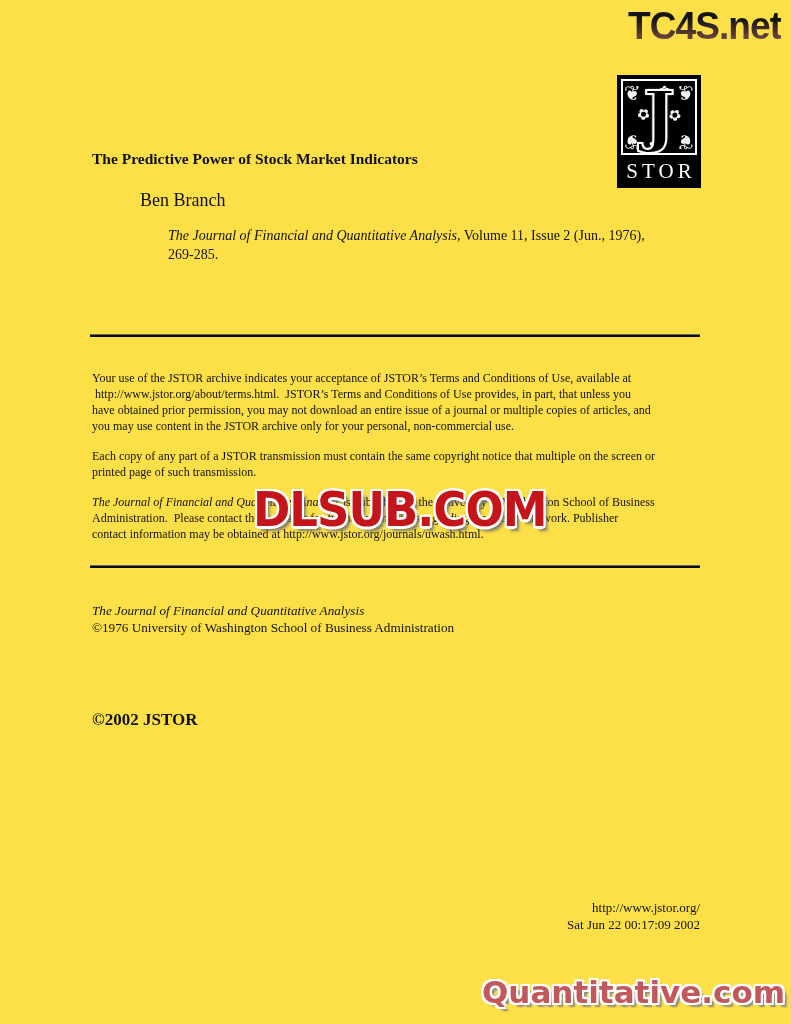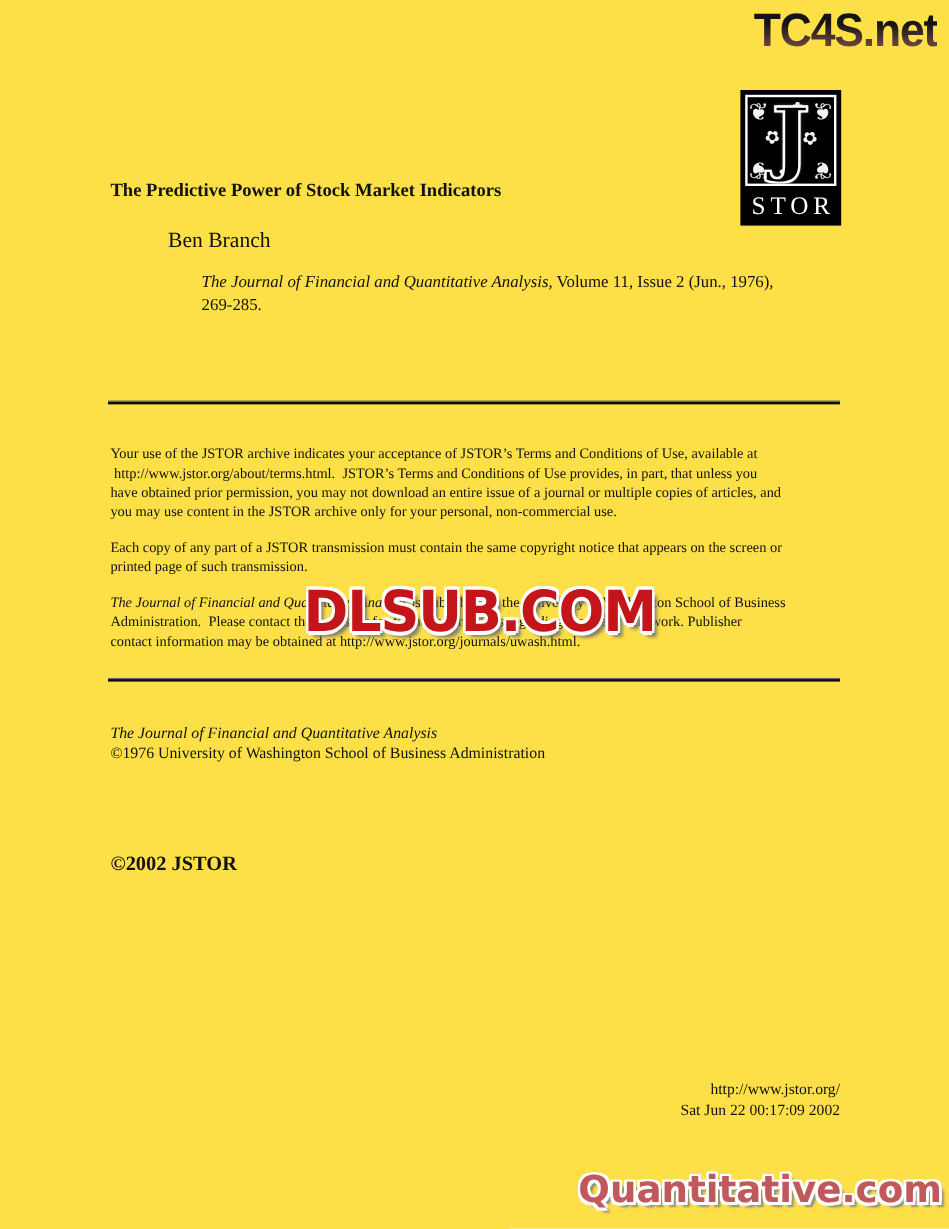--- a/index.html
+++ b/index.html
@@ -142,21 +142,21 @@
     <span>269-285.</span>
   </div>
 
 
   <div class="abs rule rule1"></div>
 
   <div class="abs para para1">Your use of the JSTOR archive indicates your acceptance of JSTOR’s Terms and Conditions of Use, available at
  http://www.jstor.org/about/terms.html.  JSTOR’s Terms and Conditions of Use provides, in part, that unless you
 have obtained prior permission, you may not download an entire issue of a journal or multiple copies of articles, and
 you may use content in the JSTOR archive only for your personal, non-commercial use.</div>
-  <div class="abs para para2">Each copy of any part of a JSTOR transmission must contain the same copyright notice that appears on the screen or
+  <div class="abs para para2">Each copy of any part of a JSTOR transmission must contain the same copyright notice that multiple on the screen or
 printed page of such transmission.</div>
   <div class="abs para para3"><span class="italic">The Journal of Financial and Quantitative Analysis</span><span> is published by the University of Washington School of Business</span>
 <span>Administration.  Please contact the publisher for further permissions regarding the use of this work. Publisher</span>
 <span>contact information may be obtained at http://www.jstor.org/journals/uwash.html.</span></div>
 
   <div class="wm-mid">DLSUB.COM</div>
 
   <div class="abs rule rule2"></div>
 
   <div class="abs jinfo">

